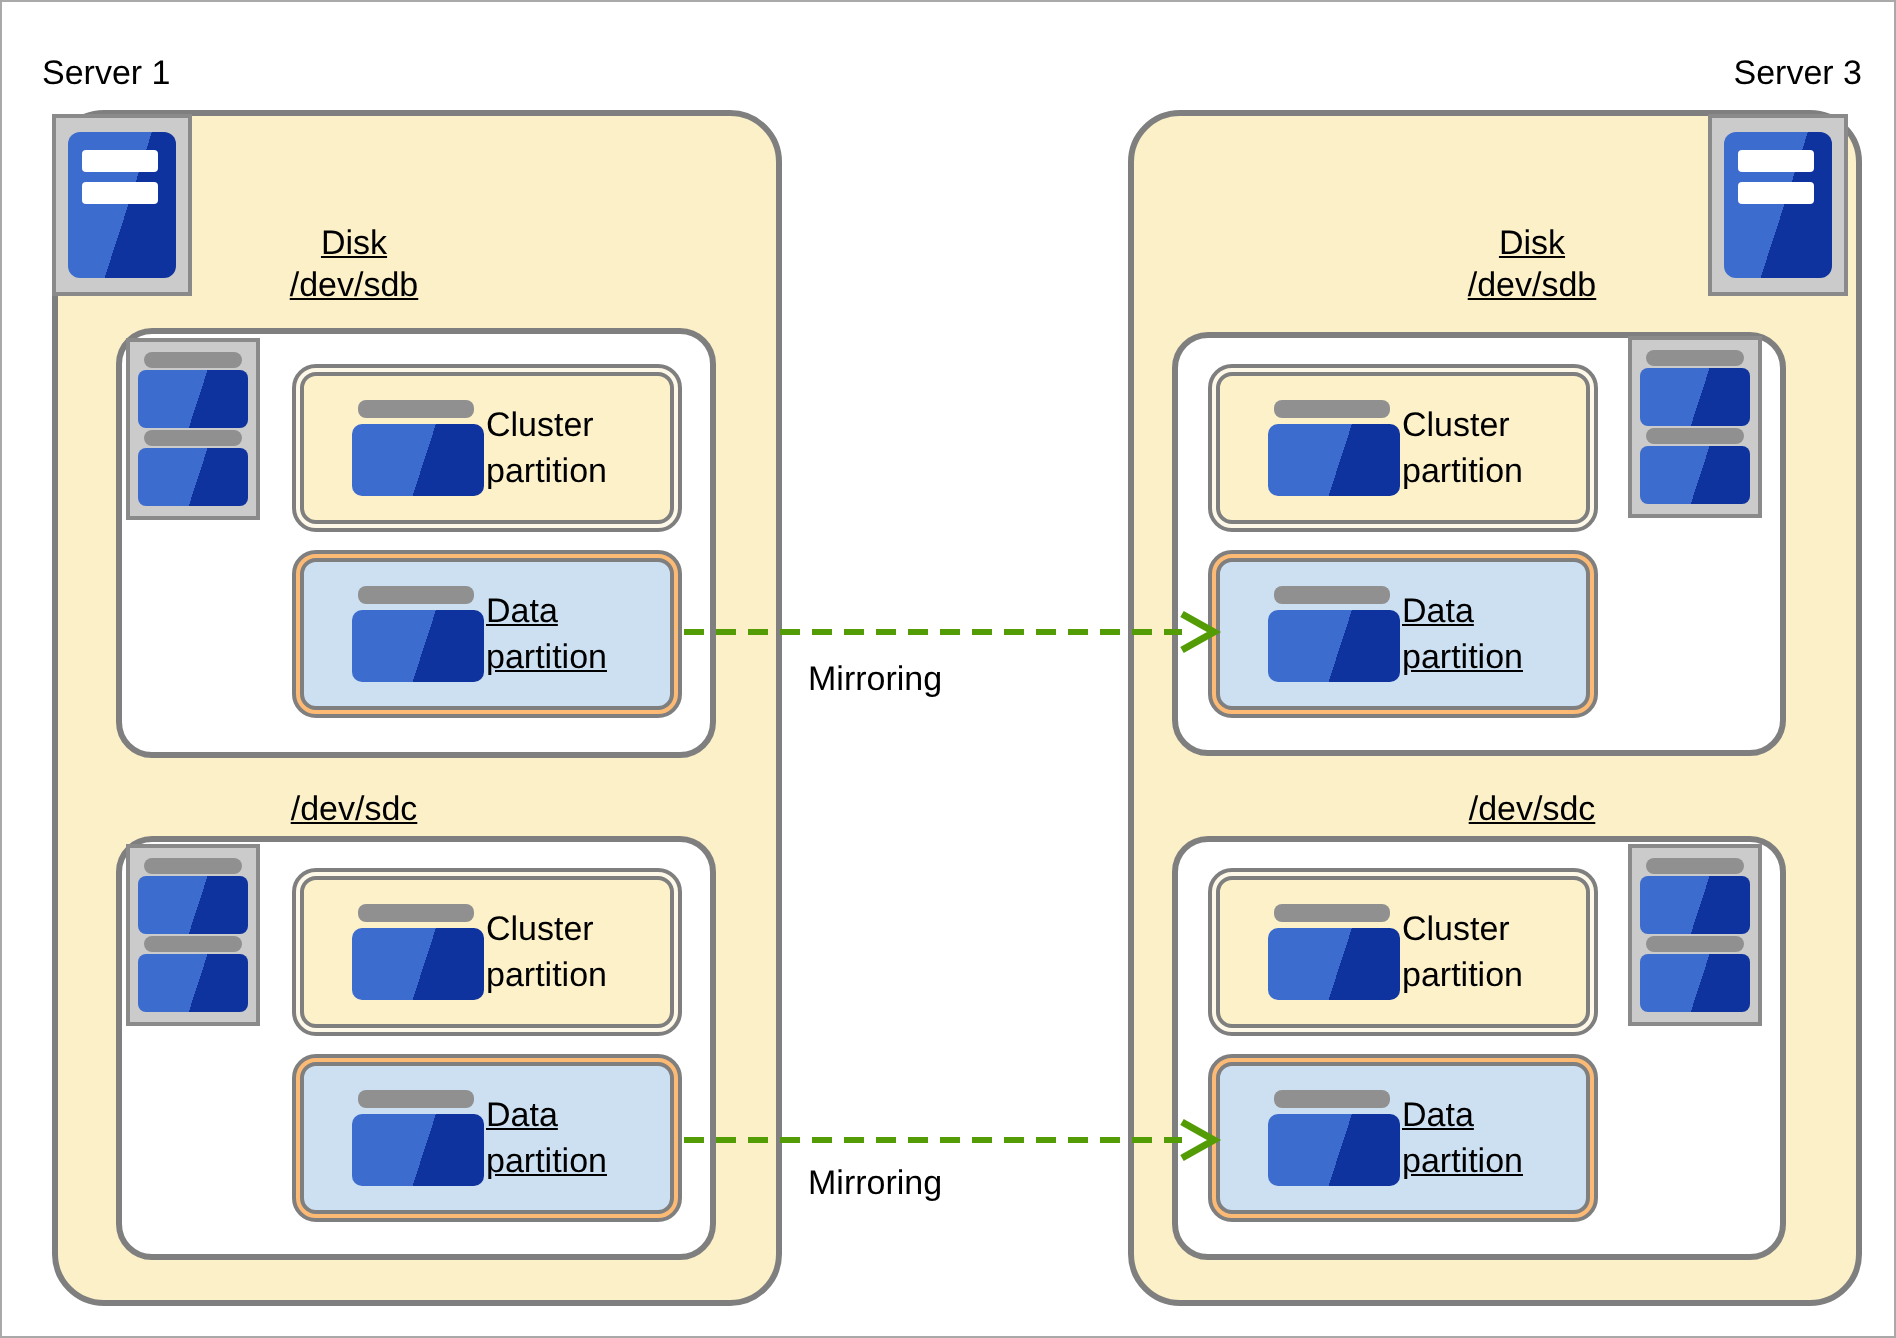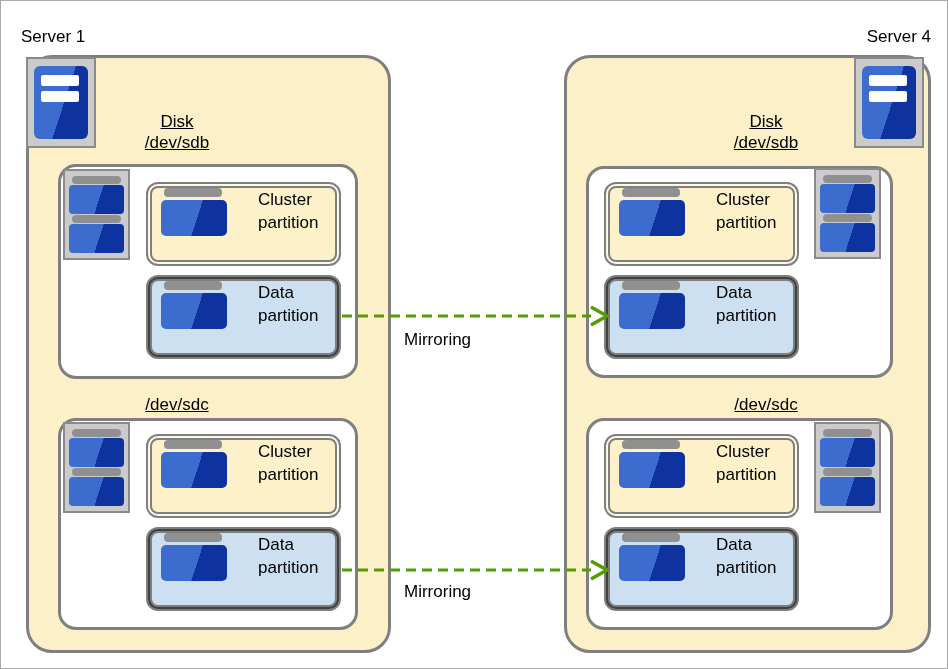--- a/index.html
+++ b/index.html
@@ -51,30 +51,30 @@
   #di3 { left:813px; top:167px; }
   #di4 { left:813px; top:421px; }
   .unit-bar  { height:8px; border-radius:4px; background:var(--icon-bar-gray); margin:0 3px; }
   .unit-rect { height:29px; border-radius:4px;
                background:linear-gradient(108deg, var(--blue-light) 54%, var(--blue-dark) 54%); }
 
   
   .part { position:absolute; width:195px; height:84px; box-sizing:border-box;
           border:2px solid var(--border-gray); border-radius:12px; padding:2px; }
   .part.cluster { background:#fdf8e7; }
-  .part.data    { background:#404040; }
+  .part.data    { background:#fdba74;text-decoration:underline; }
   .s1col { left:145px; }
   .s2col { left:603px; }
   .ty-a { top:181px; }
   .ty-b { top:274px; }
   .ty-c { top:433px; }
   .ty-d { top:526px; }
   .part-inner { width:100%; height:100%; box-sizing:border-box;
                 border:2px solid var(--border-gray); border-radius:8px;
-                display:flex; gap:31px; padding:0 4px 0 9px; }
+                display:flex; align-items:center; gap:1px; padding:0 4px 0 24px; }
   .part.cluster .part-inner { background:var(--cluster-fill); }
   .part.data    .part-inner { background:var(--data-fill); }
   .part-icon { width:66px; flex:0 0 auto; }
   .pbar  { width:58px; height:9px; border-radius:4px; background:var(--icon-bar-gray); margin-left:3px; }
   .prect { width:66px; height:36px; border-radius:5px; margin-top:3px;
            background:linear-gradient(108deg, var(--blue-light) 54%, var(--blue-dark) 54%); }
   .part-label { font-size:17px; line-height:23px; white-space:pre-line; }
 
   
   .mirror-svg { position:absolute; width:272px; height:24px; overflow:visible; z-index:5; }
@@ -87,21 +87,21 @@
   .mirror-label { position:absolute; left:403px; width:135px; text-align:left; font-size:17px; }
   #m1 { top:329px; }
   #m2 { top:581px; }
 </style>
 </head>
 <body>
 
 <div class="page">
 
   <div class="server-label" id="s1label">Server 1</div>
-  <div class="server-label" id="s2label">Server 4</div>
+  <div class="server-label" id="s2label">Server 3</div>
 
   <div class="server-box" id="s1box"></div>
   <div class="server-box" id="s2box"></div>
 
   <div class="disk-box" id="d1"></div>
   <div class="disk-box" id="d2"></div>
   <div class="disk-box" id="d3"></div>
   <div class="disk-box" id="d4"></div>
 
   <div class="disk-title" id="t1">Disk

